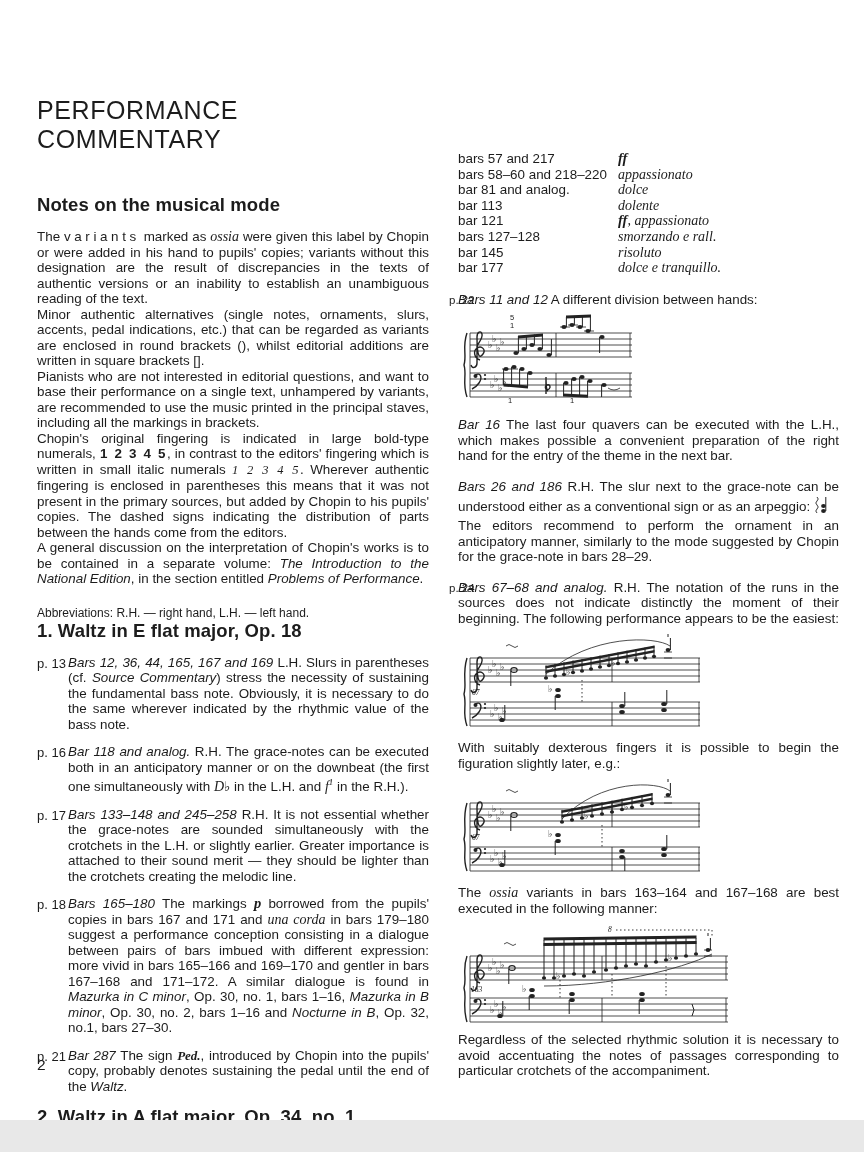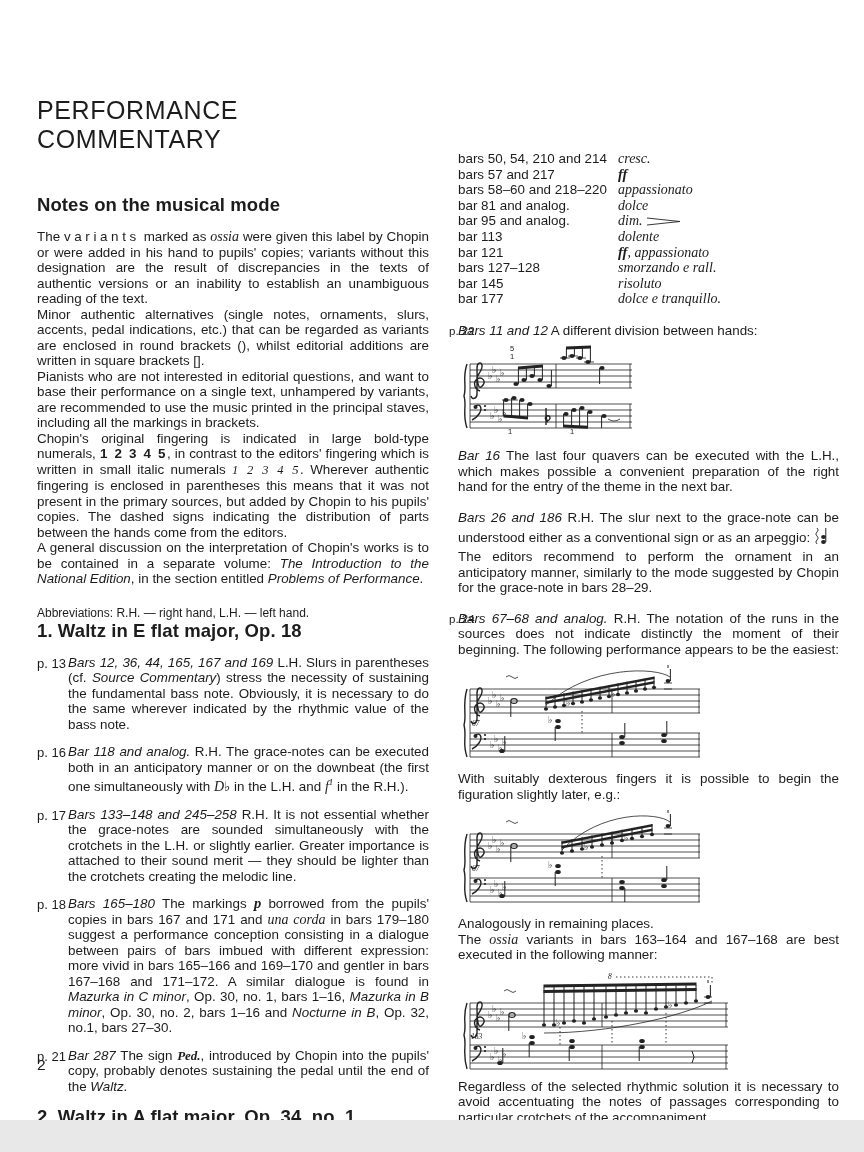--- a/index.html
+++ b/index.html
@@ -90,40 +90,30 @@
     <div class="body-text">
       <p><span>The autograph of the original edition of the </span><span class="run-i">Waltz</span><span> contains more performance markings than the final version. Some of them contradict later indications, others refer to fragments substantially changed by Chopin afterwards. The markings listed below can be regarded as an expressive supplement to the final version:</span></p>
     </div>
 
   </div>
 
   <div class="col-right body-text">
 
     <div class="mk-list mk-list-right">
       <div class="mk-row">
-        <span class="c1">bars 50, 54, 210 and 214</span>
-        <span><span class="run-si">cresc.</span></span>
-      </div>
-      <div class="mk-row">
         <span class="c1">bars 57 and 217</span>
         <span><span class="run-dyn">ff</span></span>
       </div>
       <div class="mk-row">
         <span class="c1">bars 58–60 and 218–220</span>
         <span><span class="run-si">appassionato</span></span>
       </div>
       <div class="mk-row">
         <span class="c1">bar 81 and analog.</span>
         <span><span class="run-si">dolce</span></span>
-      </div>
-      <div class="mk-row">
-        <span class="c1">bar 95 and analog.</span>
-        <span><span class="run-si">dim. </span><svg width="36" height="9" viewBox="0 0 36 9" style="vertical-align:-1px">
-              <path d="M1,1 L34,4.5 L1,8" fill="none" stroke="#222" stroke-width="0.9"></path>
-            </svg></span>
       </div>
       <div class="mk-row">
         <span class="c1">bar 113</span>
         <span><span class="run-si">dolente</span></span>
       </div>
       <div class="mk-row">
         <span class="c1">bar 121</span>
         <span><span class="run-dyn">ff</span><span class="run-si">, appassionato</span></span>
       </div>
       <div class="mk-row">
@@ -330,21 +320,20 @@
           <ellipse class="nh" cx="98" cy="46" rx="2.8" ry="2.1"></ellipse>
         <path class="st" d="M95.2,46 V60"></path>
         <ellipse class="nh" cx="162" cy="56" rx="2.8" ry="2.1"></ellipse>
           <ellipse class="nh" cx="162" cy="62" rx="2.8" ry="2.1"></ellipse>
         <path class="st" d="M164.8,62 V76"></path>
         <ellipse class="nh" cx="204" cy="54" rx="2.8" ry="2.1"></ellipse>
           <ellipse class="nh" cx="204" cy="60" rx="2.8" ry="2.1"></ellipse>
         <path class="st" d="M206.8,54 V40"></path>
       </svg>
 
-      <p style="margin-top:6px;"><span>Analogously in remaining places.</span></p>
       <p><span>The </span><span class="run-si">ossia</span><span> variants in bars 163–164 and 167–168 are best executed in the following manner:</span></p>
 
       <svg class="music" width="272" height="102" viewBox="0 -26 272 102">
         <path class="th" d="M7,8 C2,22 7,30 4,40 C7,50 2,58 7,74"></path>
         <path class="sl" d="M10,8 V74"></path>
         <path class="sl" d="M10,8 H268 M10,14 H268 M10,20 H268 M10,26 H268 M10,32 H268"></path>
         <path class="sl" d="M10,50 H268 M10,56 H268 M10,62 H268 M10,68 H268 M10,74 H268"></path>
         <path class="sl" d="M142,8 V32 M142,50 V74 M266,8 V32 M266,50 V74"></path>
         <path class="th" d="M20,35 C14,33 13,26 17,23 C22,20 26,25 23,29 C20,33 17,34 17,12 C17,7 21,5 22,9 C23,13 19,17 17,21 L17,38 C17,43 12,44 11,40"></path>
         <circle class="nh" cx="15.5" cy="53" r="2"></circle>

